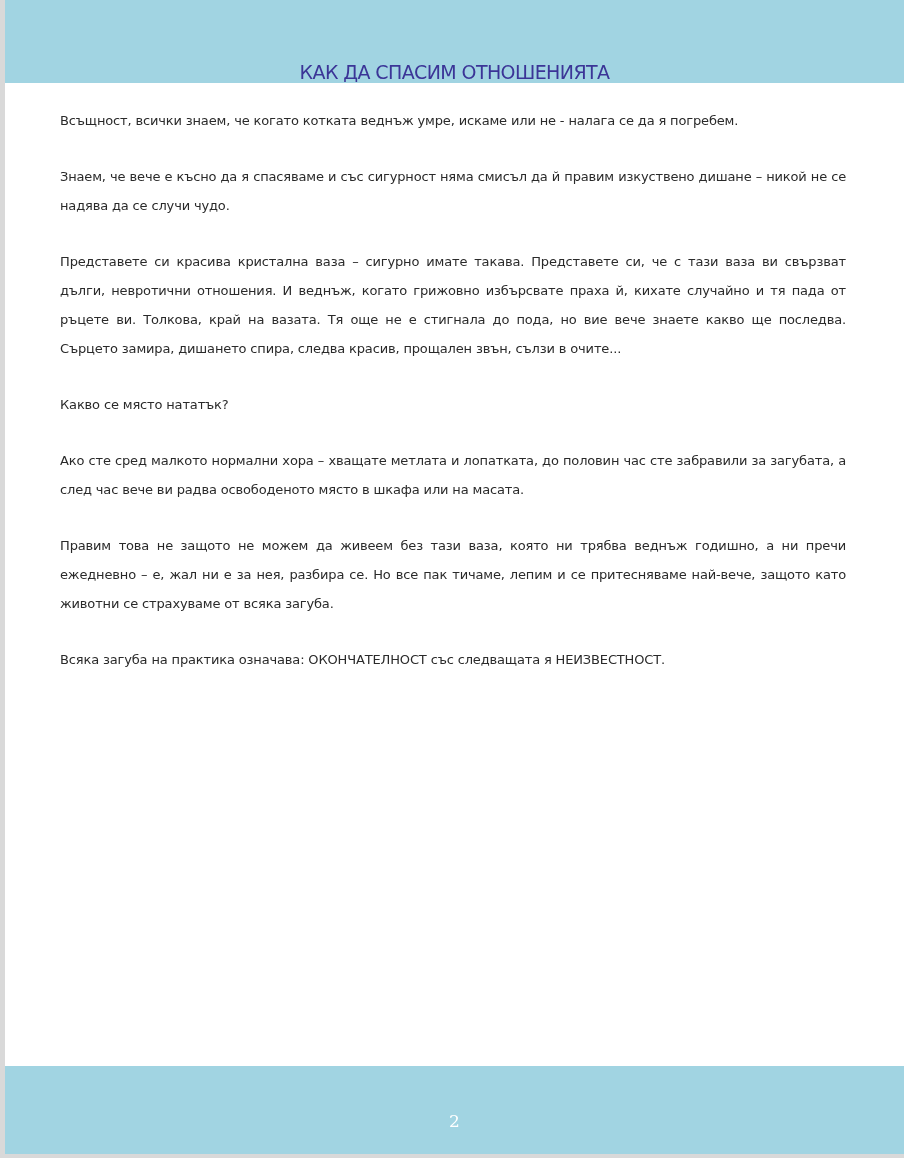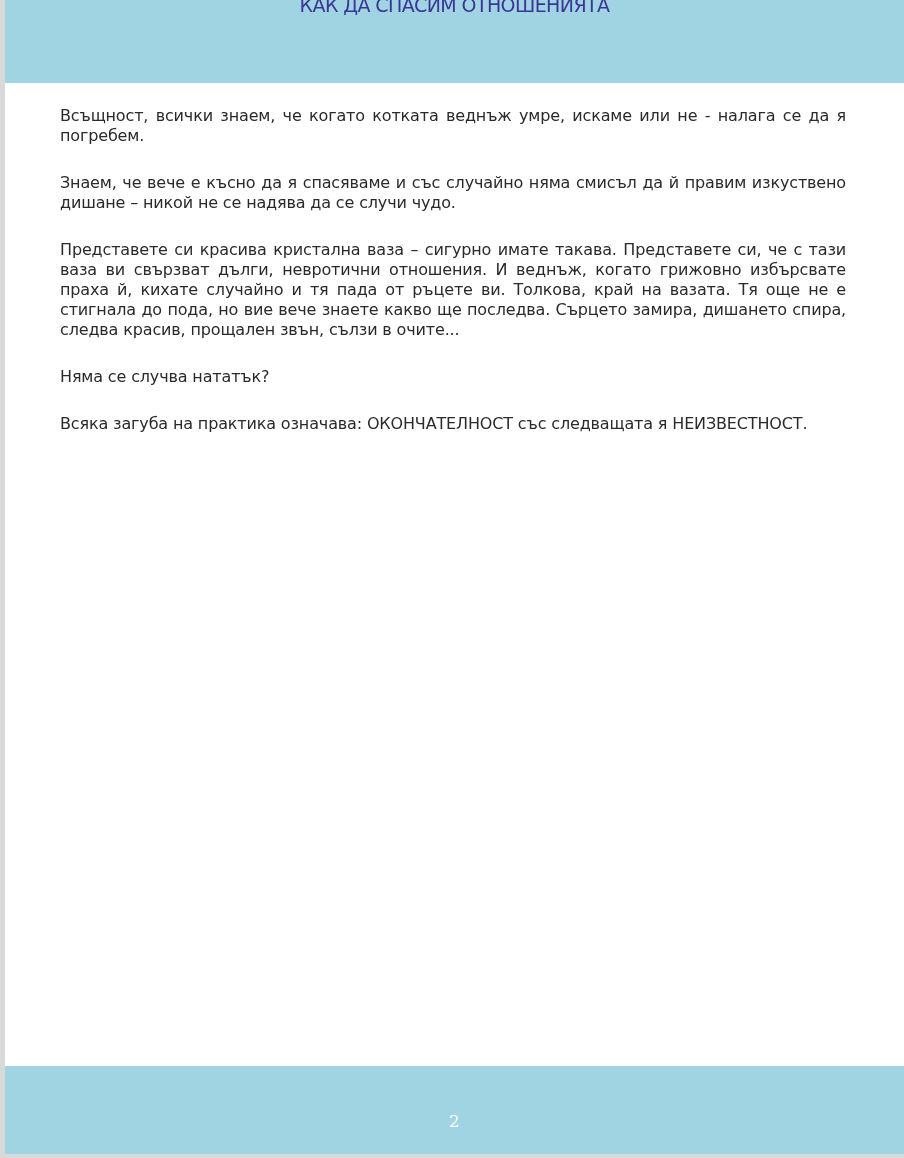--- a/index.html
+++ b/index.html
@@ -8,35 +8,35 @@
     background: #d9d9d9;
     font-family: "DejaVu Sans", sans-serif;
   }
   .page {
     position: absolute; left: 5px; top: 0; width: 899px; height: 1154px;
     background: #ffffff;
   }
   .header {
     position: absolute; left: 0; top: 0; width: 899px; height: 83px;
     background: #a1d4e2;
-    display: flex; align-items: flex-start; justify-content: center;
+    display: flex; align-items: flex-end; justify-content: center;
   }
   .header-title {
     color: #3b3597;
     font-family: "DejaVu Sans", sans-serif;
     font-size: 19px;
     letter-spacing: -0.6px;
     font-weight: 500;
     margin-top: -6px;
   }
   .body {
     position: absolute; left: 55px; top: 106px; width: 786px;
     color: #2a2a2a;
-    font-size: 16px;
-    line-height: 20px;
+    font-size: 13px;
+    line-height: 29px;
     letter-spacing: -0.15px;
   }
   .body p {
     margin: 0 0 27px 0;
     text-align: justify;
   }
   .footer {
     position: absolute; left: 0; top: 1066px; width: 899px; height: 88px;
     background: #a1d4e2;
     display: flex; align-items: center; justify-content: center;
@@ -51,22 +51,24 @@
 </head>
 <body>
 
 <div class="page">
   <div class="header">
     <div class="header-title">КАК ДА СПАСИМ ОТНОШЕНИЯТА</div>
   </div>
 
   <div class="body">
     <p>Всъщност, всички знаем, че когато котката веднъж умре, искаме или не - налага се да я погребем.</p>
-    <p>Знаем, че вече е късно да я спасяваме и със случайно няма смисъл да й правим изкуствено дишане – никой не се надява да се случи чудо.</p>
+    <p>Знаем, че вече е късно да я спасяваме и със сигурност няма смисъл да й правим изкуствено дишане – никой не се надява да се случи чудо.</p>
     <p>Представете си красива кристална ваза – сигурно имате такава. Представете си, че с тази ваза ви свързват дълги, невротични отношения. И веднъж, когато грижовно избърсвате праха й, кихате случайно и тя пада от ръцете ви. Толкова, край на вазата. Тя още не е стигнала до пода, но вие вече знаете какво ще последва. Сърцето замира, дишането спира, следва красив, прощален звън, сълзи в очите...</p>
-    <p>Няма се случва нататък?</p>
+    <p>Какво се място нататък?</p>
+    <p>Ако сте сред малкото нормални хора – хващате метлата и лопатката, до половин час сте забравили за загубата, а след час вече ви радва освободеното място в шкафа или на масата.</p>
+    <p>Правим това не защото не можем да живеем без тази ваза, която ни трябва веднъж годишно, а ни пречи ежедневно – е, жал ни е за нея, разбира се. Но все пак тичаме, лепим и се притесняваме най-вече, защото като животни се страхуваме от всяка загуба.</p>
     <p>Всяка загуба на практика означава: ОКОНЧАТЕЛНОСТ със следващата я НЕИЗВЕСТНОСТ.</p>
   </div>
 
   <div class="footer">
     <div class="page-number">2</div>
   </div>
 </div>
 
 </body></html>

